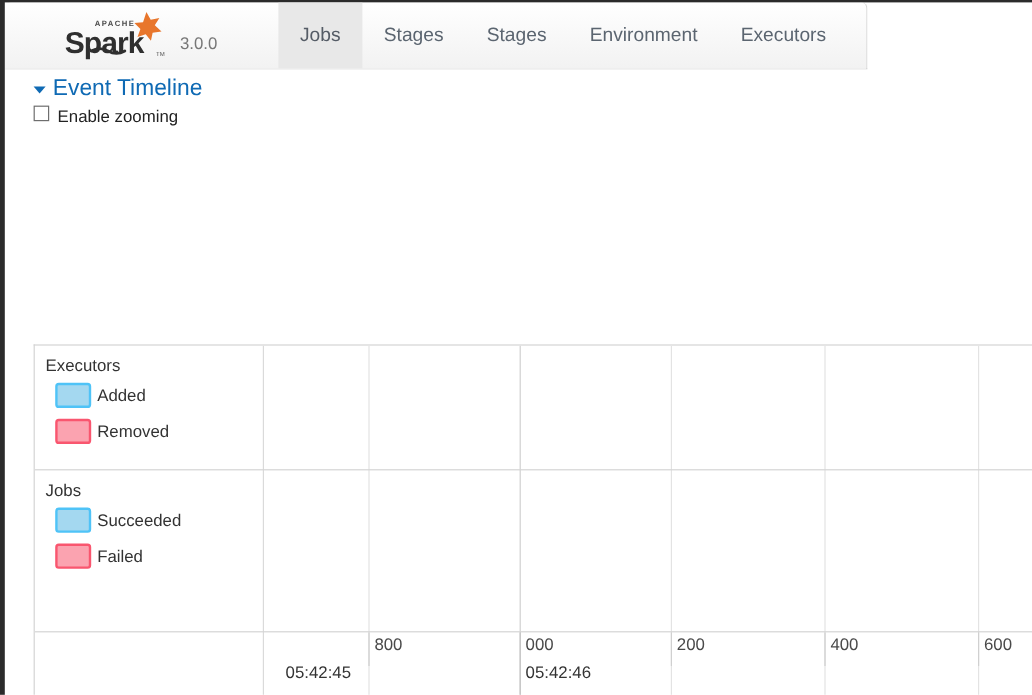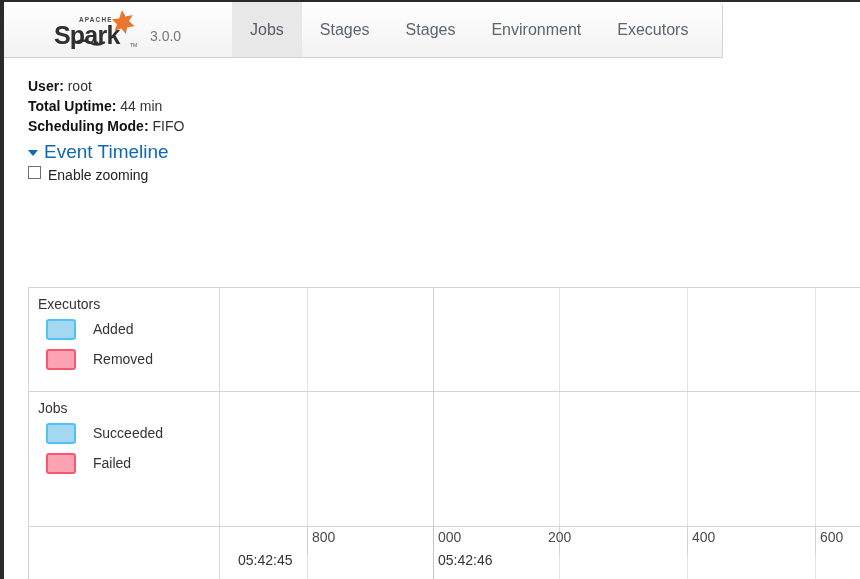--- a/index.html
+++ b/index.html
@@ -227,21 +227,21 @@
   .swatch {
     width: 30px;
     height: 21px;
     border-radius: 3px;
     border: 2px solid;
     flex: 0 0 auto;
   }
   .legend-label {
     font-size: 14px;
     color: #333333;
-    margin-left: 17px;
+    margin-left: 5px;
     white-space: nowrap;
   }
 
   
   .axis-minor-label {
     position: absolute;
     top: 2px;
     font-size: 14px;
     color: #4a4a4a;
     padding-left: 5px;
@@ -291,34 +291,20 @@
       <li class="nav-tab">Stages</li>
       <li class="nav-tab">Stages</li>
       <li class="nav-tab">Environment</li>
       <li class="nav-tab">Executors</li>
     </ul>
   </div>
 
   <div class="content">
 
 
-    <div class="summary">
-      <div class="summary-row">
-        <span class="k">User:</span>
-        <span class="v">root</span>
-      </div>
-      <div class="summary-row">
-        <span class="k">Total Uptime:</span>
-        <span class="v">44 min</span>
-      </div>
-      <div class="summary-row">
-        <span class="k">Scheduling Mode:</span>
-        <span class="v">FIFO</span>
-      </div>
-    </div>
 
     <div class="timeline-toggle">
       <span class="caret"></span>
       <span>Event Timeline</span>
     </div>
 
     <div class="zoom-row">
       <span class="checkbox"></span>
       <span>Enable zooming</span>
     </div>
@@ -366,21 +352,21 @@
 
     <div class="tl-row tl-row-axis">
       <div class="axis-tick" style="left:278px;height:28px;background:#d0d0d0;"></div>
       <div class="axis-tick" style="left:404px;height:54px;background:#c4c4c4;"></div>
       <div class="axis-tick" style="left:530px;height:28px;background:#d0d0d0;"></div>
       <div class="axis-tick" style="left:658px;height:28px;background:#d0d0d0;"></div>
       <div class="axis-tick" style="left:786px;height:28px;background:#d0d0d0;"></div>
 
       <span class="axis-minor-label" style="left:278px;text-align:center;">800</span>
       <span class="axis-minor-label" style="left:404px;">000</span>
-      <span class="axis-minor-label" style="left:514px;">200</span>
+      <span class="axis-minor-label" style="left:530px;">200</span>
       <span class="axis-minor-label" style="left:658px;">400</span>
       <span class="axis-minor-label" style="left:786px;">600</span>
 
       <span class="axis-major-label" style="left:204px;">05:42:45</span>
       <span class="axis-major-label" style="left:404px;">05:42:46</span>
     </div>
 
   </div>
 </div>
 

